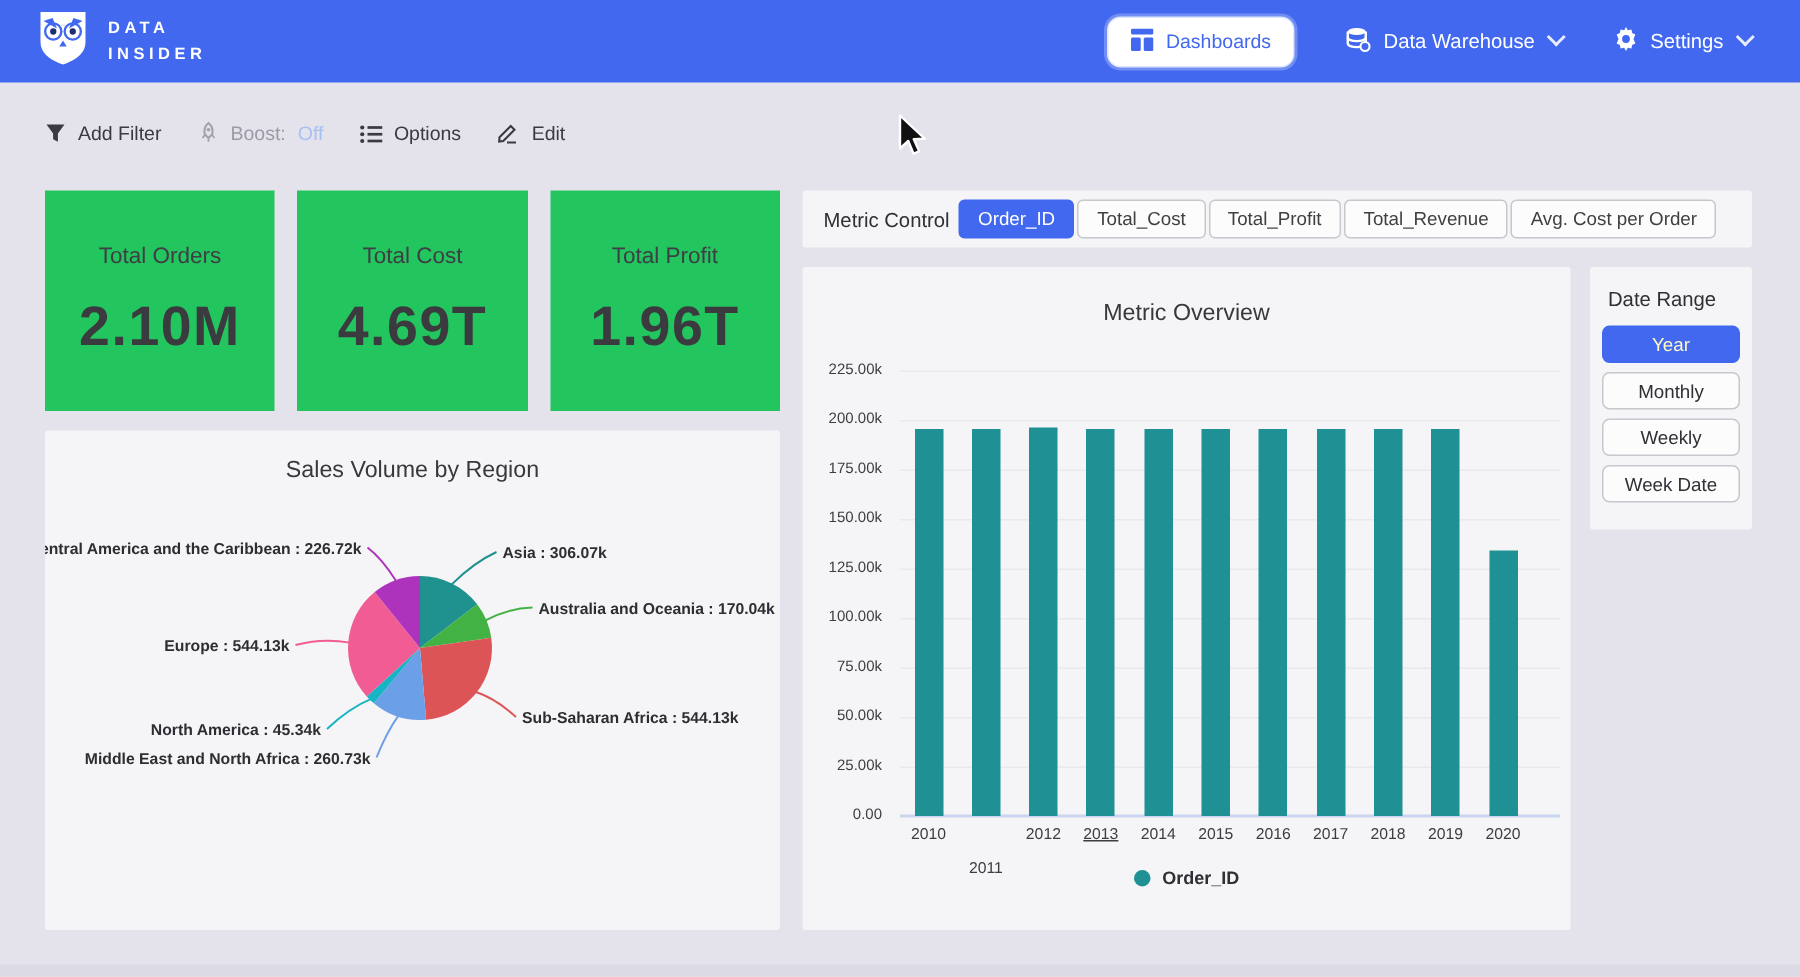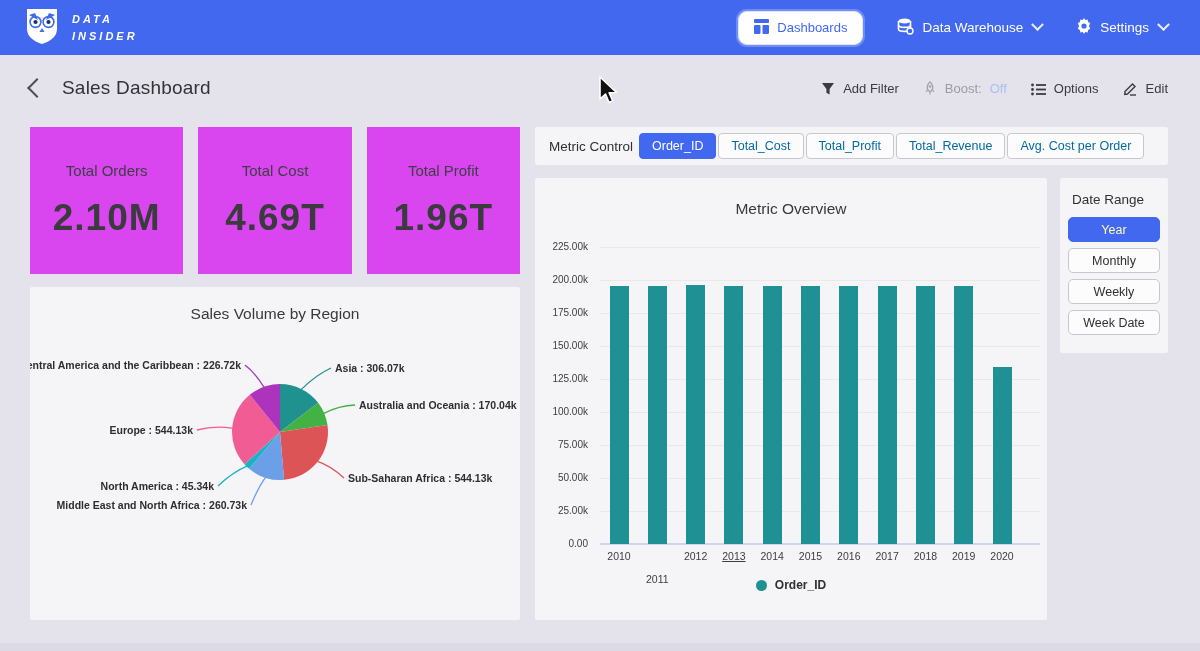--- a/index.html
+++ b/index.html
@@ -3,21 +3,21 @@
 <meta charset="utf-8">
 <style>
   * { margin:0; padding:0; box-sizing:border-box; }
   html,body { width:1200px; height:651px; }
   body { font-family:"Liberation Sans", sans-serif; background:#e4e3ec; overflow:hidden; }
   .screen { position:relative; width:1200px; height:651px; background:#e4e3ec; }
 
   
   .topbar { position:absolute; left:0; top:0; width:1200px; height:55px; background:#4168ef;
             display:flex; align-items:center; justify-content:space-between; padding:0 32px 0 24px; }
-  .brand { display:flex; align-items:center; gap:12px;font-style:italic; }
+  .brand { display:flex; align-items:center; gap:12px; }
   .brand-text { color:#fff; font-size:11px; font-weight:bold; letter-spacing:3px; line-height:1.5; }
   .topnav { display:flex; align-items:center; gap:34px; }
   .nav-pill { display:flex; align-items:center; gap:8px; background:#fff; color:#4168ef;
               border:1px solid #dfe6fb; border-radius:9px; padding:7px 15px; font-size:13px;
               font-weight:500; cursor:pointer; box-shadow:0 0 0 2px rgba(255,255,255,0.25); }
   .nav-item { display:flex; align-items:center; gap:8px; color:#fff; font-size:13.5px; cursor:pointer; }
   .chev { width:9px; height:9px; border-right:2px solid #e8ecfd; border-bottom:2px solid #e8ecfd;
           transform:rotate(45deg) translate(-2px,-2px); margin-left:2px; }
 
   
@@ -30,31 +30,31 @@
   .sub-right { display:flex; align-items:center; gap:24px; }
   .action { display:flex; align-items:flex-end; gap:8px; font-size:13px; color:#3a3a41; font-weight:500; cursor:pointer; }
   .action svg { display:block; }
   .boost-label { color:#9b9ba6; }
   .boost-state { color:#a9c0f2; }
 
   
   .card { position:absolute; background:#f5f4f6; border-radius:2px; }
 
   .kpi-row { position:absolute; left:30px; top:127px; width:490px; height:147px; display:flex; gap:15px; }
-  .kpi-card { flex:1; background:#d946ef; display:flex; flex-direction:column; align-items:center;
+  .kpi-card { flex:1; background:#22c55e; display:flex; flex-direction:column; align-items:center;
               justify-content:center; gap:18px; }
   .kpi-label { font-size:15px; font-weight:500; color:#3e3e45; }
   .kpi-value { font-size:37px; font-weight:bold; color:#3a3a3f; letter-spacing:1px; }
 
   
   .metric-bar { left:535px; top:127px; width:633px; height:38px; display:flex; align-items:center;
                 gap:2px; padding:0 14px; }
   .metric-label { font-size:13.5px; color:#2f2f35; font-weight:500; margin-right:4px; }
   .chip { height:26px; padding:0 12px; background:#fcfcfd; border:1px solid #c7c7ce; border-radius:4px;
-          font-size:12.5px; color:#0369a1; display:flex; align-items:center; cursor:pointer;
+          font-size:12.5px; color:#404040; display:flex; align-items:center; cursor:pointer;
           font-family:"Liberation Sans", sans-serif; }
   .chip.selected { background:#4168ef; border-color:#4168ef; color:#fff; }
 
   
   .chart-card { left:535px; top:178px; width:512px; height:442px; }
   .chart-title { position:absolute; top:22px; left:0; width:100%; text-align:center;
                  font-size:15.5px; font-weight:500; color:#38383d; }
   .bar-plot { position:absolute; left:65px; top:69px; width:440px; height:297px; }
   .gridline { position:absolute; left:0; width:100%; height:1px; background:#e9e9eb; }
   .baseline { position:absolute; left:0; bottom:-1px; width:100%; height:2px; background:#ccd5f0; }
@@ -139,24 +139,20 @@
             <circle cx="8" cy="8" r="2.6" fill="#4168ef"></circle>
           </svg>
         </span>
         <span>Settings</span>
         <span class="chev"></span>
       </div>
     </nav>
   </header>
 
   <div class="subheader">
-    <div class="sub-left">
-      <span class="back-btn"></span>
-      <h1 class="page-title">Sales Dashboard</h1>
-    </div>
     <div class="sub-right">
       <div class="action">
         <span>
           <svg width="14" height="14" viewBox="0 0 14 14">
               <path d="M1 1 H13 L8.6 7 V12.5 L5.4 10.8 V7 Z" fill="#3a3a41"></path>
             </svg>
         </span>
         <span>Add Filter</span>
       </div>
       <div class="action">

